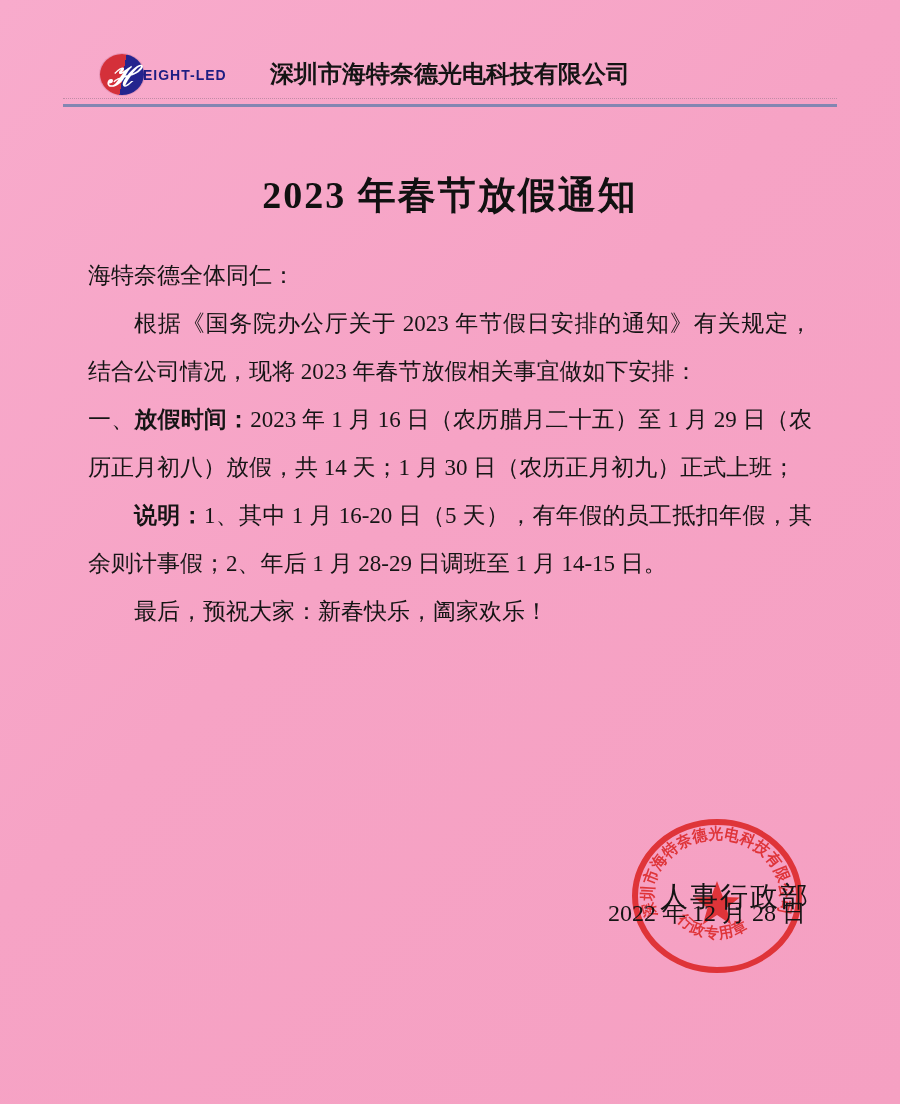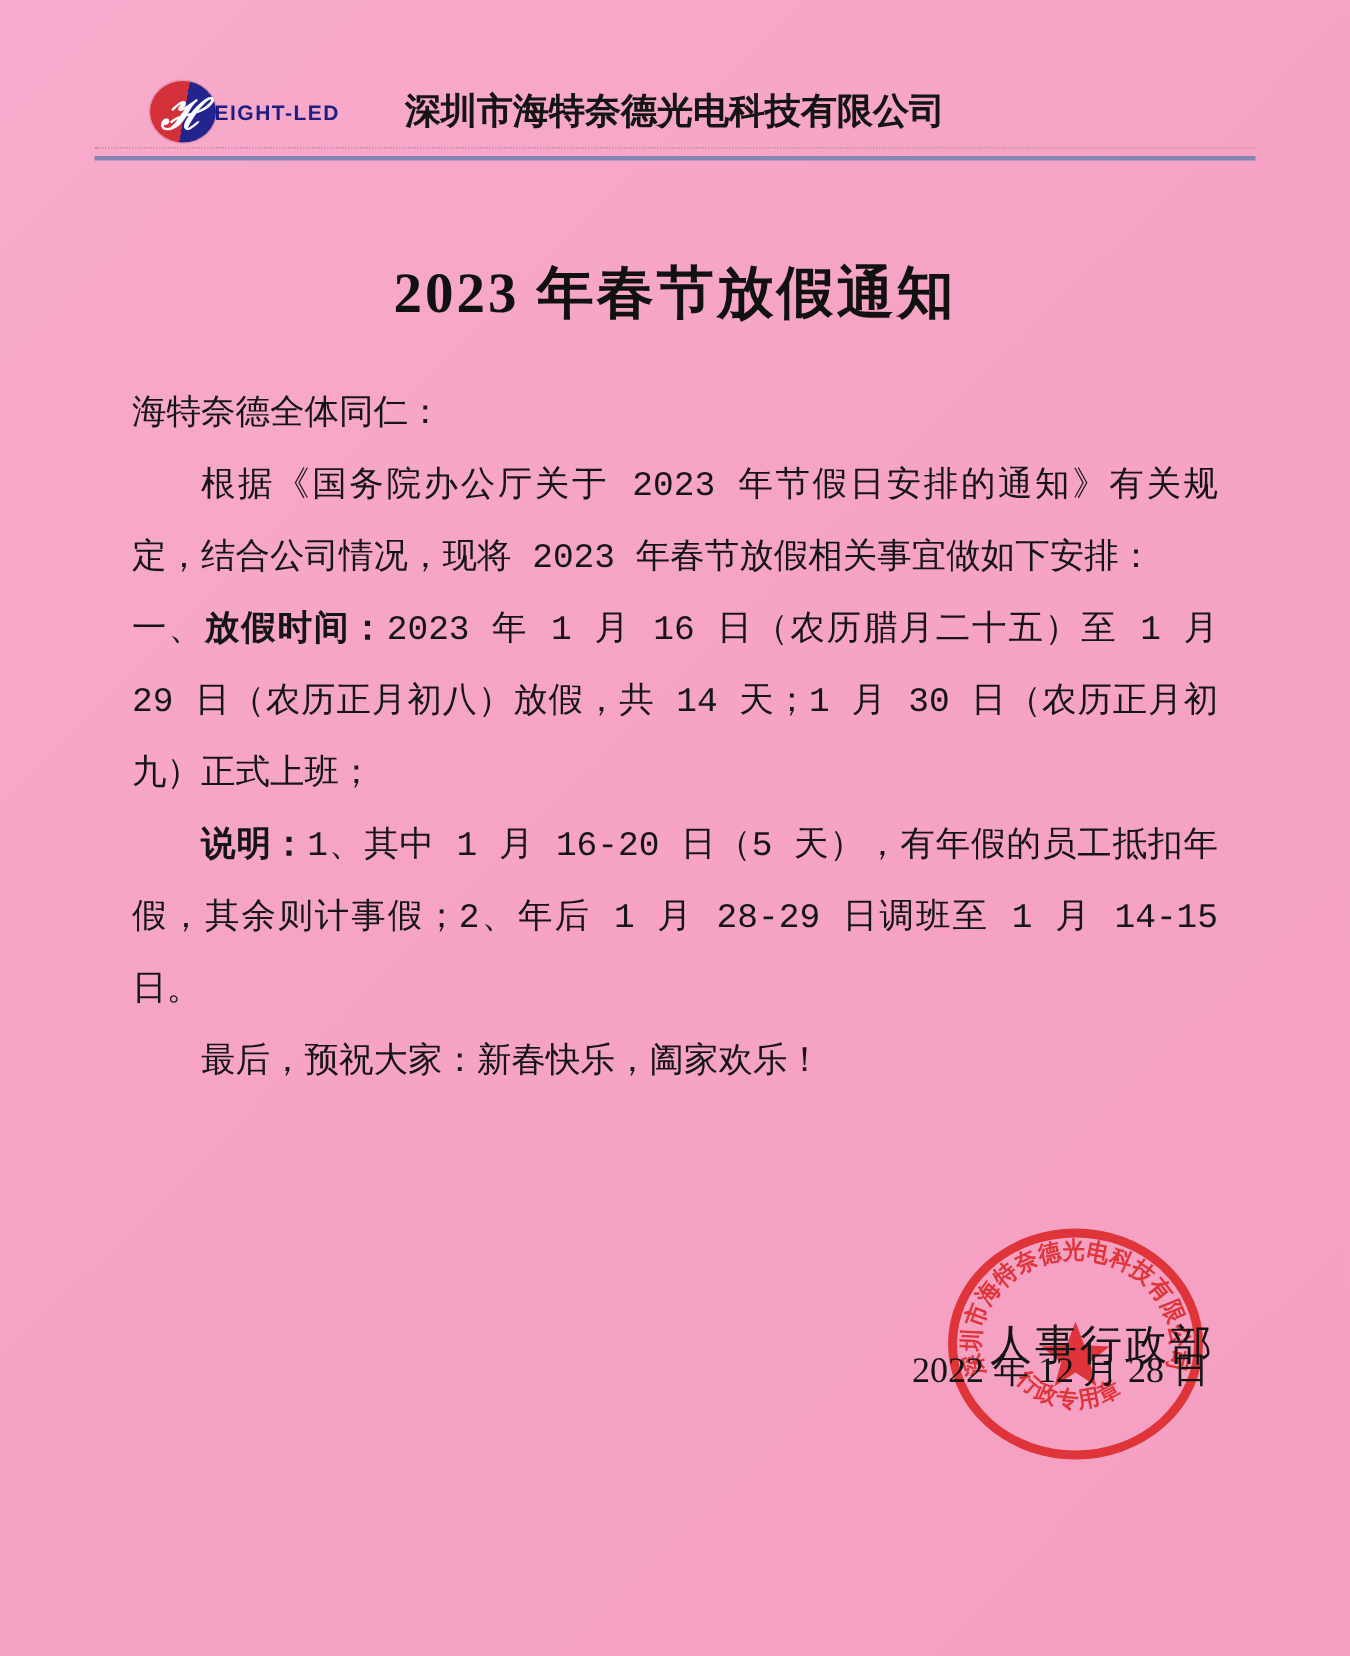--- a/index.html
+++ b/index.html
@@ -70,21 +70,20 @@
   }
 
   
   .doc-body {
     position: absolute;
     left: 88px; right: 88px; top: 252px;
     font-size: 23px;
     line-height: 48px;
     text-align: justify;
     color: #151515;
-    font-family: Liberation Mono, monospace;
   }
   .doc-body p { margin: 0; }
   .para.indent { text-indent: 2em; }
   .para b, .salutation b { font-weight: 700; }
 
   
   .sig-dept {
     position: absolute;
     left: 660px; top: 878px;
     font-size: 28px;

